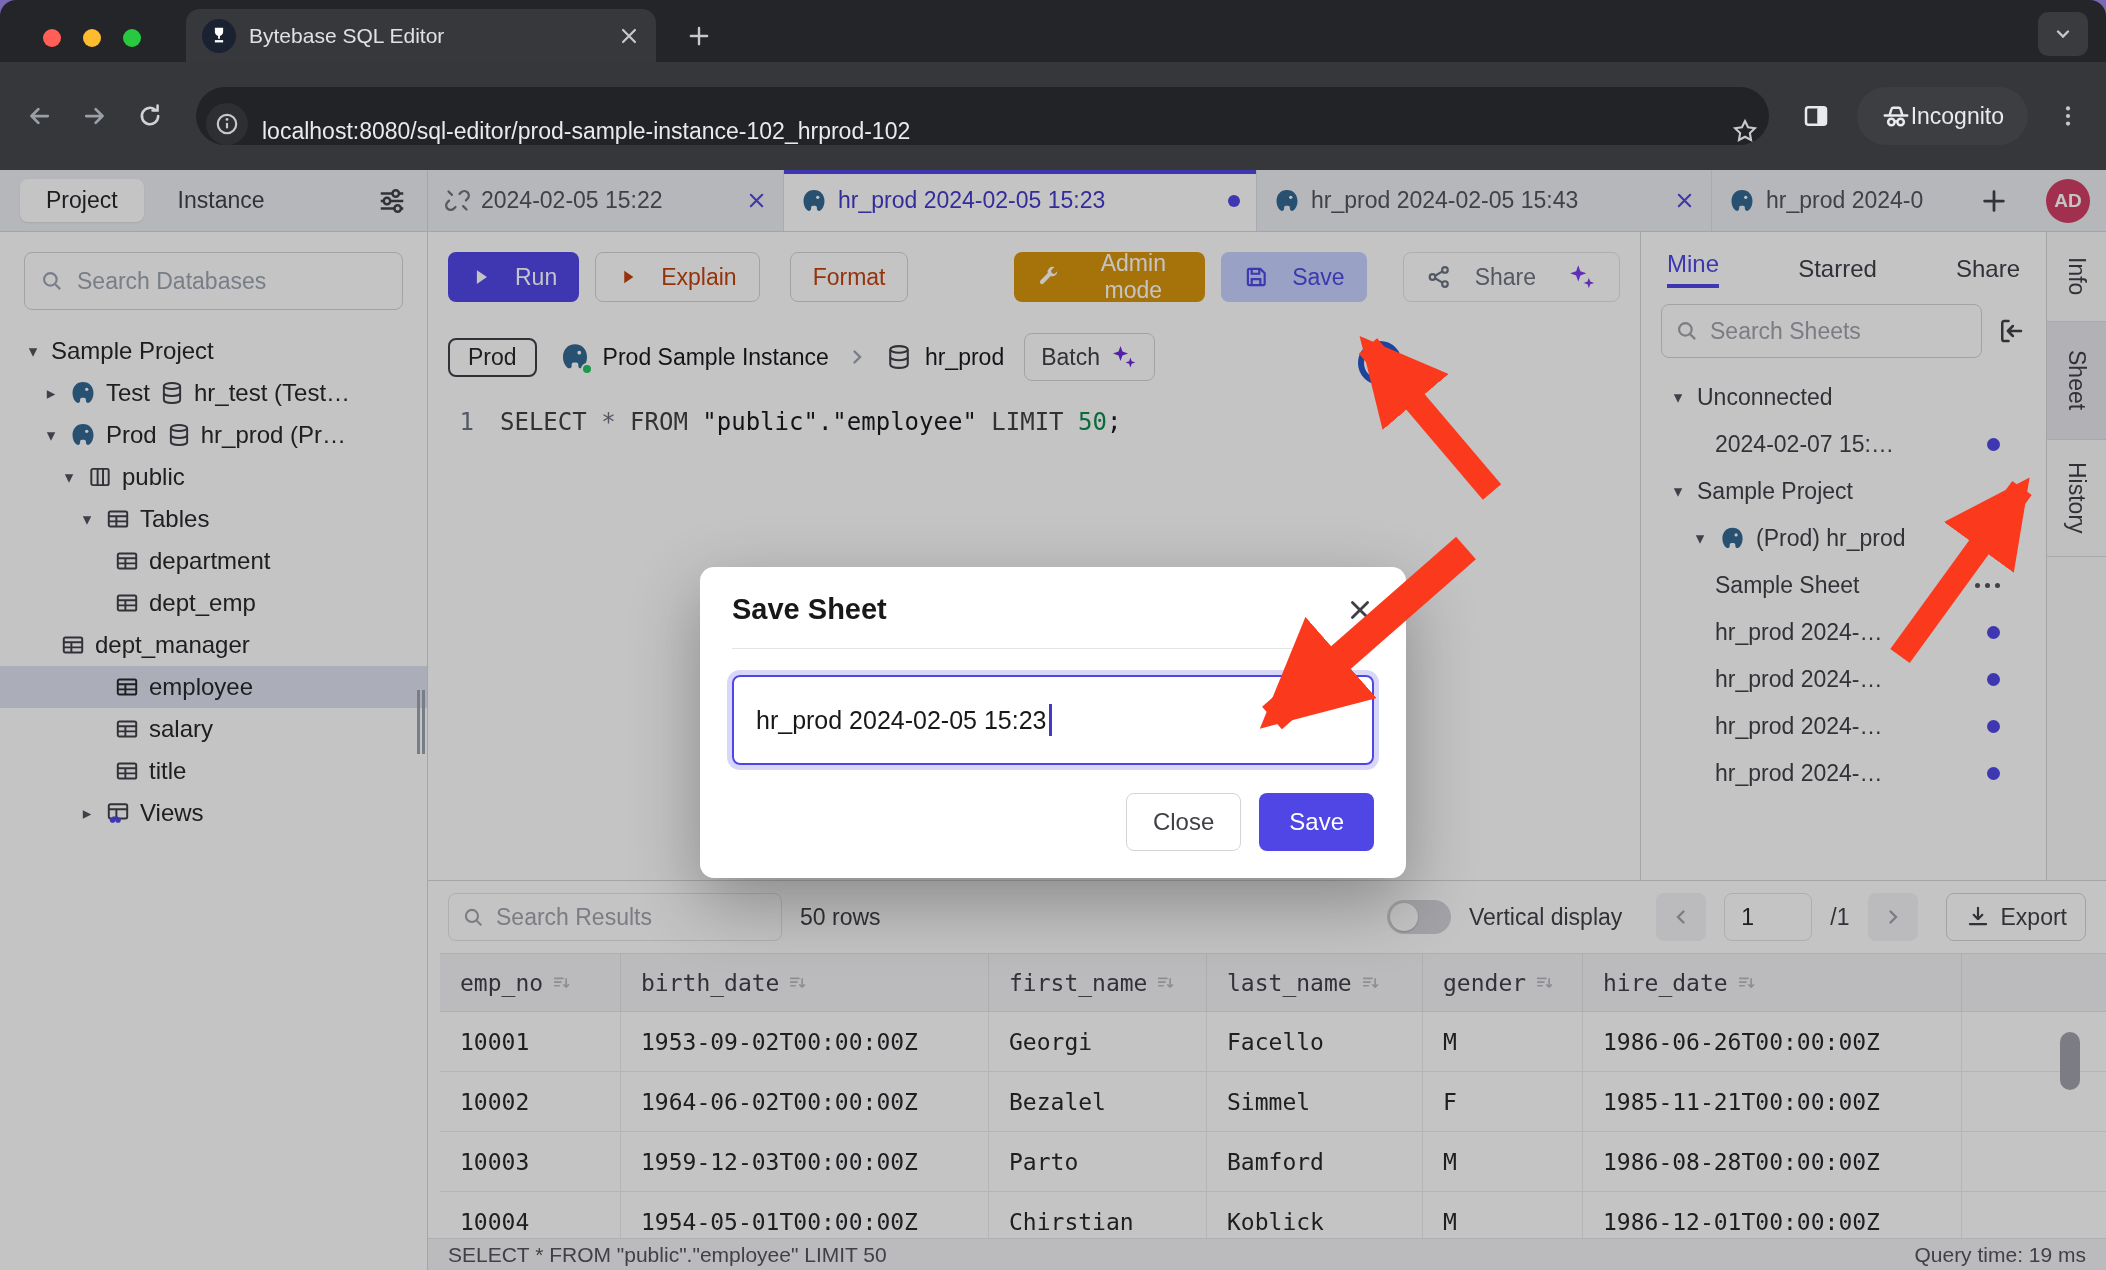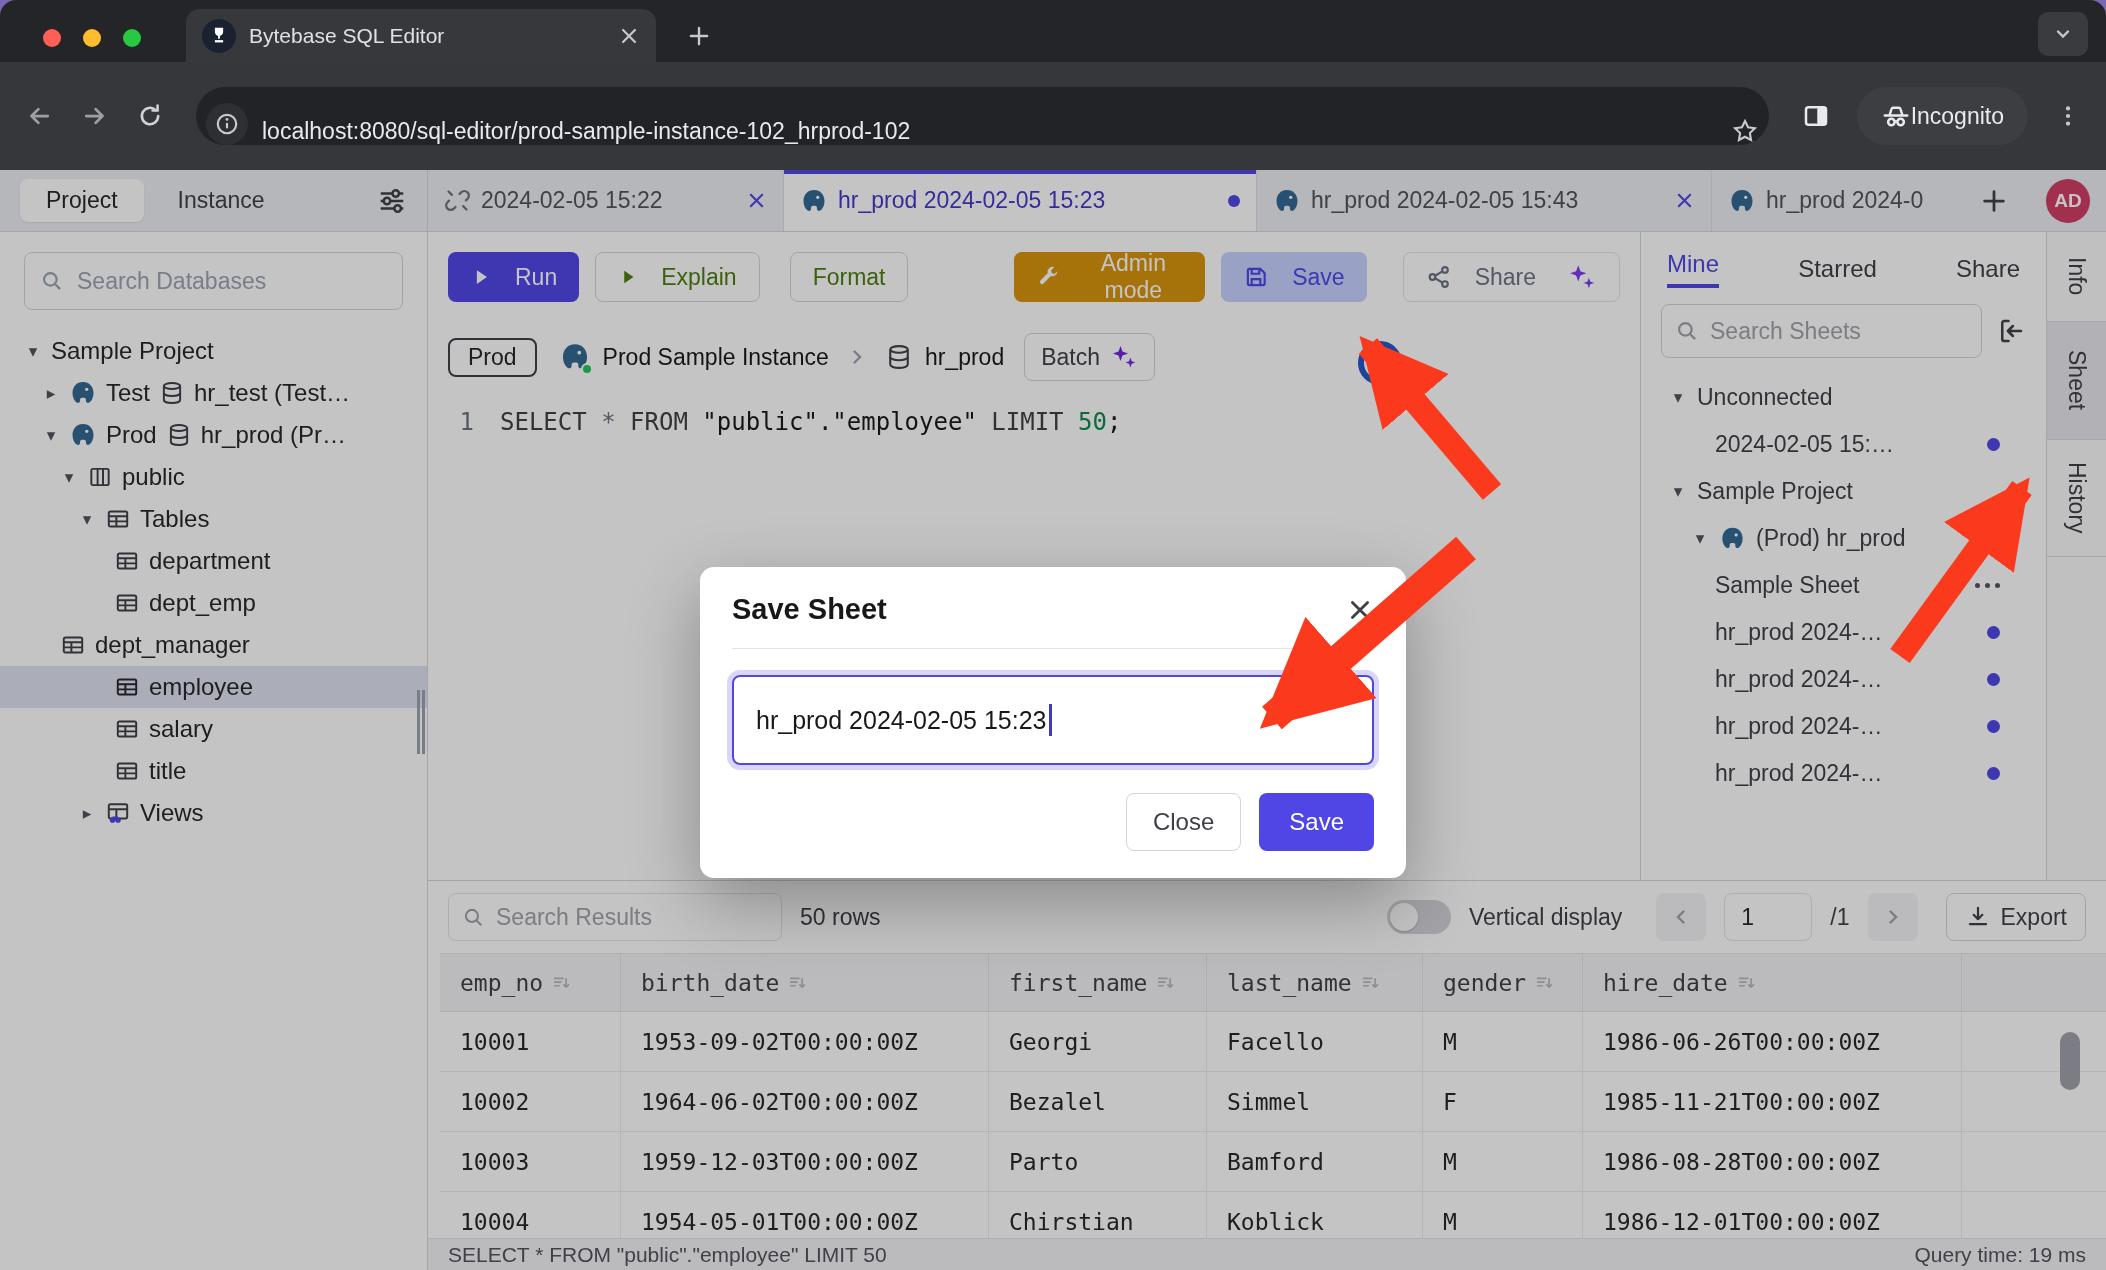--- a/index.html
+++ b/index.html
@@ -34,21 +34,21 @@
   .sidebar{position:absolute;left:0;top:232px;width:428px;height:1038px;background:#fff;border-right:1px solid #d5d7db;overflow:hidden;}
   .searchbox{margin:20px 24px;height:58px;border:1px solid #d4d4d8;border-radius:8px;display:flex;align-items:center;gap:12px;padding:0 14px;color:#9ca3af;font-size:23px;background:#fff;white-space:nowrap;overflow:hidden;}
   .trow{height:42px;display:flex;align-items:center;gap:9px;font-size:24px;color:#27272a;white-space:nowrap;overflow:hidden;}
   .trow.sel{background:#dfe2ef;}
   .caret{color:#52525b;font-size:17px;width:18px;text-align:center;flex:none;}
   .resize-handle{position:absolute;right:2px;top:458px;width:8px;height:64px;border-left:3px solid #9ca3af;border-right:3px solid #9ca3af;}
   
   .ed-toolbar{position:absolute;left:428px;top:232px;width:1212px;height:90px;background:#fff;display:flex;align-items:center;padding:0 20px;}
   .btn{display:flex;align-items:center;gap:23px;height:50px;padding:0 22px;border-radius:8px;font-size:23px;}
   .btn-run{background:#4f46e5;color:#fff;}
-  .btn-outline{background:#fff;border:1px solid #d4d4d8;color:#4d7c0f;}
+  .btn-outline{background:#fff;border:1px solid #d4d4d8;color:#c2410c;}
   .btn-admin{background:#d8950b;color:#fff;}
   .btn-save{background:#c7d2fe;color:#4f46e5;}
   .btn-share{background:#fff;border:1px solid #e4e4e7;color:#6b7280;}
   .crumb{position:absolute;left:428px;top:322px;width:1212px;height:70px;background:#fff;display:flex;align-items:center;padding:0 20px;}
   .envbadge{border:2px solid #3f3f46;border-radius:8px;padding:4px 18px;font-size:23px;color:#27272a;}
   .pgwrap{position:relative;width:32px;height:32px;margin-left:22px;flex:none;}
   .statdot{position:absolute;right:-2px;bottom:-2px;width:12px;height:12px;border-radius:50%;background:#22c55e;border:2px solid #fff;}
   .crumbname{font-size:23px;color:#18181b;font-weight:500;margin-left:12px;}
   .crumbsep{color:#9ca3af;margin:0 16px;}
   .batchbtn{border:1px solid #d4d4d8;border-radius:8px;height:48px;padding:0 16px;display:flex;gap:10px;align-items:center;font-size:23px;color:#3f3f46;margin-left:20px;}
@@ -553,21 +553,21 @@
       <svg class="ic" width="30" height="30" style="color:#3f3f46">
           <use href="#i-import"></use>
         </svg>
     </div>
     <div style="margin-top:16px">
       <div class="rrow" style="padding-left:28px">
         <span class="caret">▾</span>
         <span>Unconnected</span>
       </div>
       <div class="rrow" style="padding-left:74px">
-        <span>2024-02-05 15:…</span>
+        <span>2024-02-07 15:…</span>
         <span class="rdot"></span>
       </div>
       <div class="rrow" style="padding-left:28px">
         <span class="caret">▾</span>
         <span>Sample Project</span>
       </div>
       <div class="rrow" style="padding-left:50px">
         <span class="caret">▾</span>
         <svg class="ic" width="27" height="27">
             <use href="#i-pg"></use>

